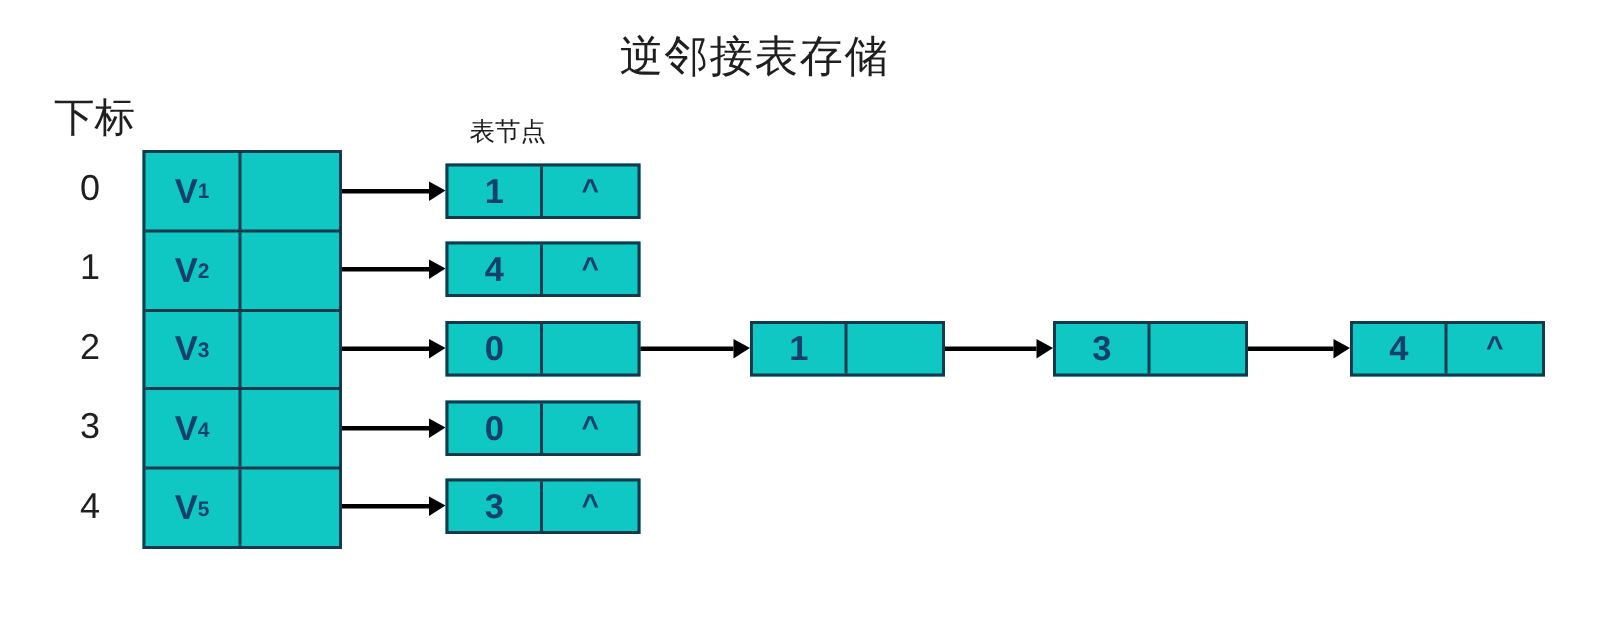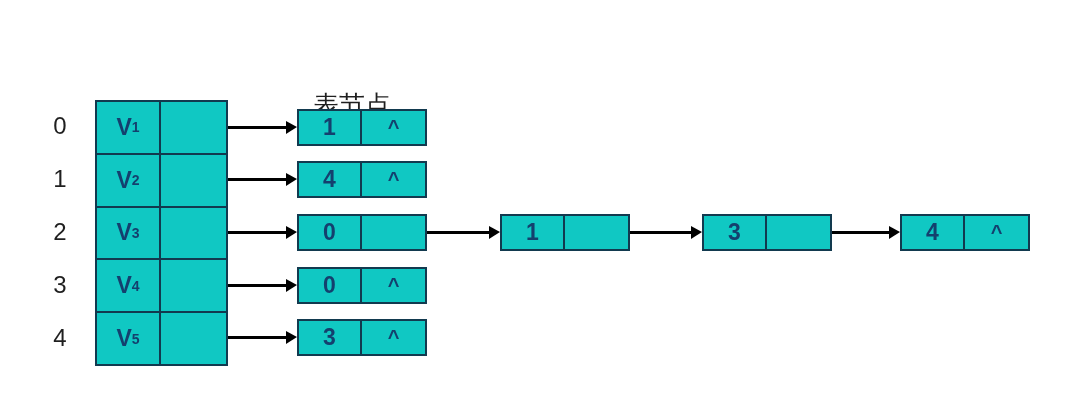--- a/index.html
+++ b/index.html
@@ -15,21 +15,21 @@
     font-family: "Liberation Serif", "DejaVu Serif", serif;
     color: #1f1f1f;
   }
   .title {
     position: absolute;
     left: 413px; top: 18px;
     font-size: 29px;
     letter-spacing: 1px;
   }
   .index-header { position: absolute; left: 36px; top: 60px; font-size: 27px; }
-  .list-node-label { position: absolute; left: 313px; top: 76px; font-size: 26px; margin-top: 12px; }
+  .list-node-label { position: absolute; left: 313px; top: 76px; font-size: 17px; }
   .head-node-label { position: absolute; left: 113px; top: 368px; font-size: 28px; }
   .idx {
     position: absolute;
     left: 44px; width: 32px;
     text-align: center;
     font-size: 24px;
     line-height: 28px;
     color: #1f1f1f;
   }
   .head-table {
@@ -96,20 +96,22 @@
     border-left: 11px solid #000000;
     border-top: 6px solid transparent;
     border-bottom: 7px solid transparent;
   }
 </style>
 </head>
 <body>
 
 <div class="canvas">
 
+  <div class="title cn">逆邻接表存储</div>
+  <div class="index-header cn">下标</div>
   <div class="list-node-label cn">表节点</div>
 
   <div class="idx" style="top:112px">0</div>
   <div class="idx" style="top:165px">1</div>
   <div class="idx" style="top:218px">2</div>
   <div class="idx" style="top:271px">3</div>
   <div class="idx" style="top:324px">4</div>
 
   <div class="head-table">
     <div class="ht-row">

